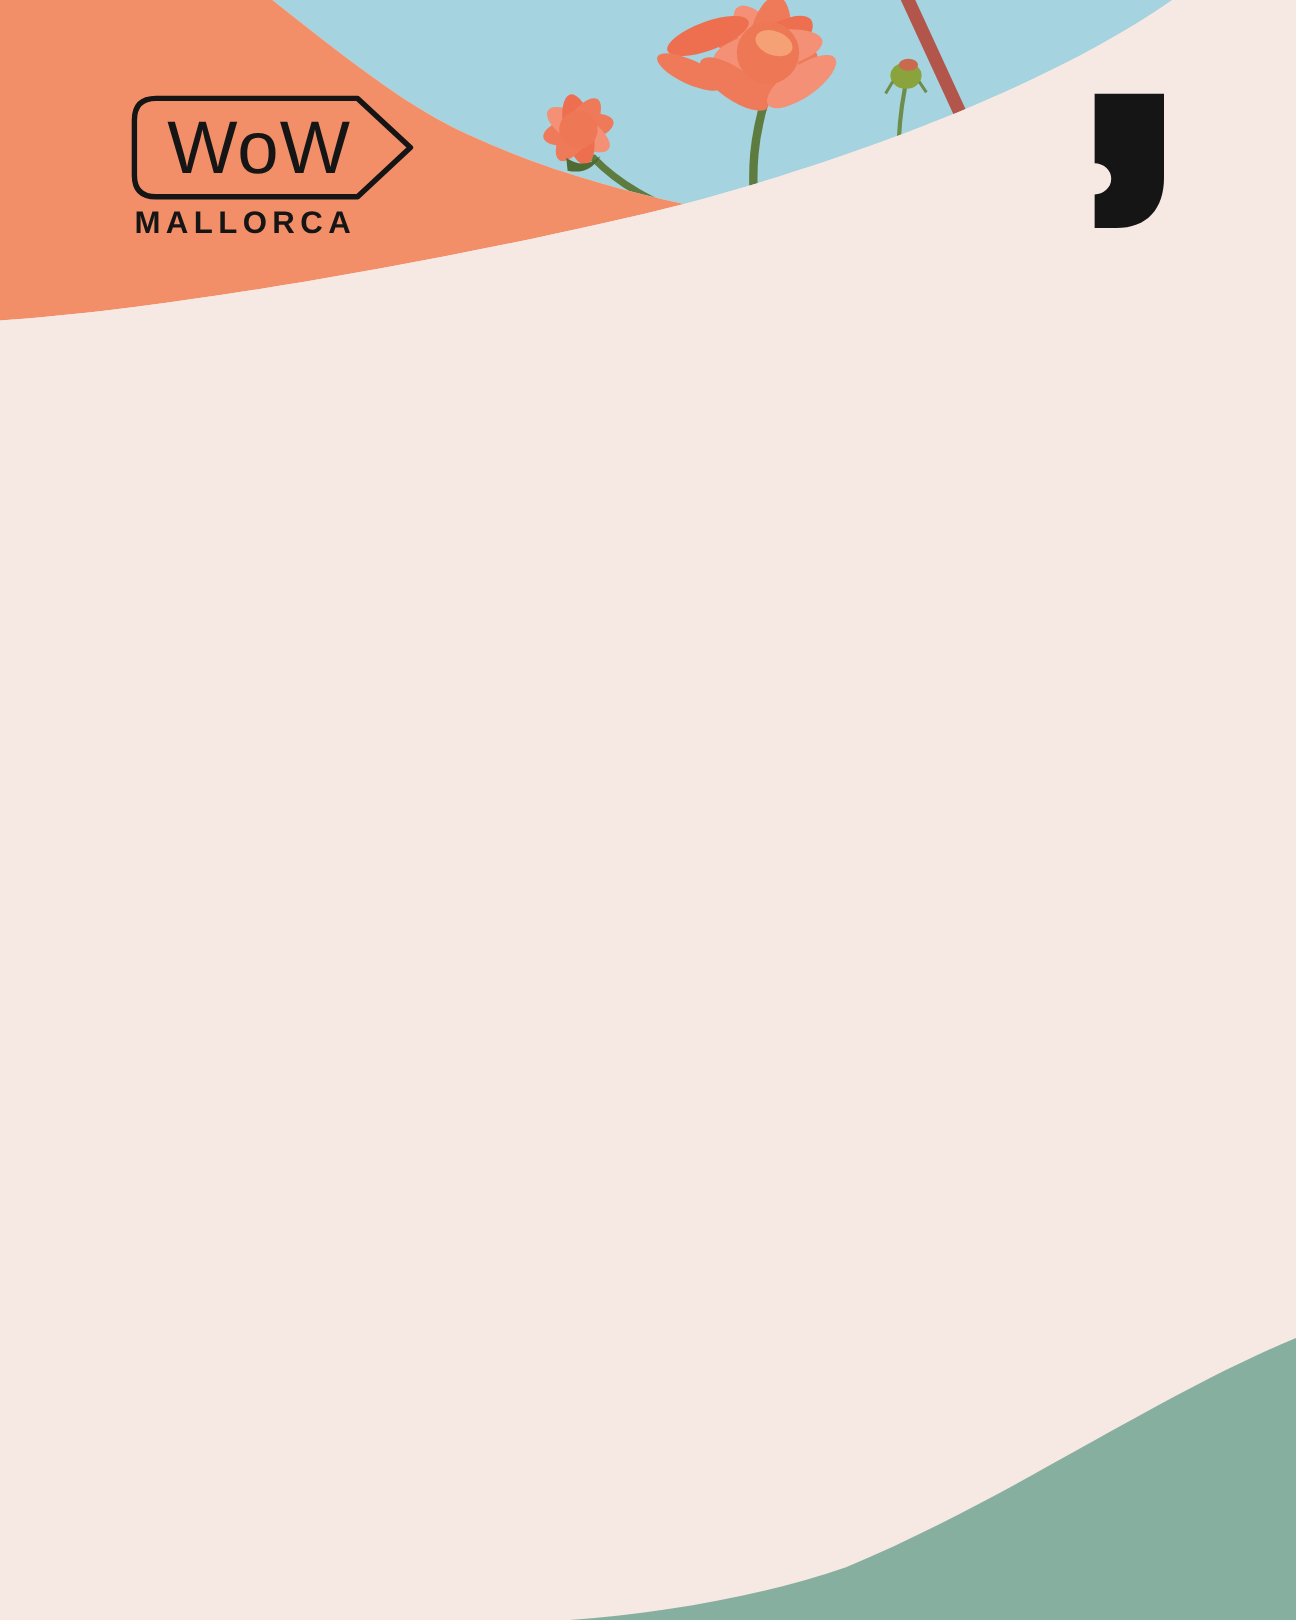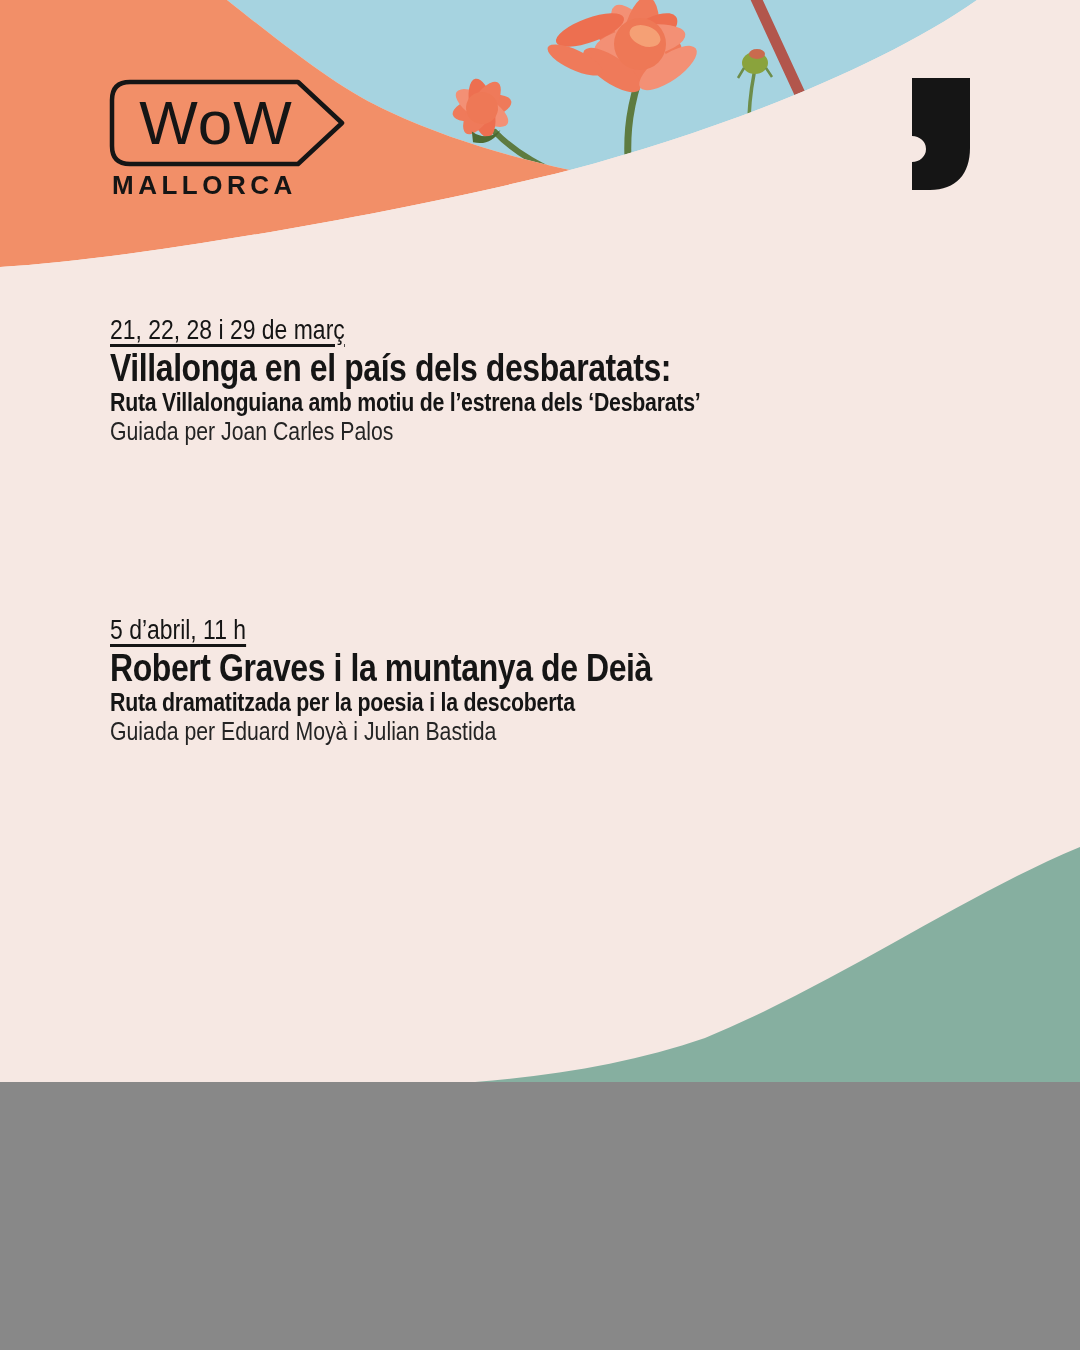--- a/index.html
+++ b/index.html
@@ -11,21 +11,21 @@
     --ink-black:#151515;
     --flower-coral:#EF7A5A;
     --flower-coral-light:#F39075;
     --stem-green:#5E7B40;
     --stem-red:#B2564C;
   }
   html,body{margin:0;padding:0;}
   body{background:#888;font-family:"Liberation Sans",sans-serif;}
   .page{
     position:relative;
-    width:1080px;height:1082px;
+    width:1080px;height:1350px;
     margin:0 auto;
     background:var(--blush-pink);
     overflow:hidden;
   }
   .hero{position:absolute;top:0;left:0;display:block;}
   .bottom-wave{position:absolute;left:0;bottom:0;display:block;}
   .logo{position:absolute;left:104px;top:78px;display:block;}
   .logo .sign{fill:none;stroke:var(--ink-black);stroke-width:4.5;stroke-linejoin:round;}
   .logo .wow-text{
     font-family:"Liberation Sans",sans-serif;
@@ -132,34 +132,22 @@
   <svg class="logo" width="340" height="124" viewBox="0 0 340 124">
     <path class="sign" d="M26,4 H194 L238,45 L194,86 H26 Q8,86 8,68 V22 Q8,4 26,4 Z"></path>
     <text class="wow-text" x="112" y="66" text-anchor="middle">WoW</text>
     <text class="place-text" x="8" y="116">MALLORCA</text>
   </svg>
 
   <svg class="comma" width="58" height="112" viewBox="0 0 58 112" aria-hidden="true">
     <path d="M0,0 H58 V70 C58,96 44,112 18,112 H0 V84 A14,13 0 0 0 0,58 Z"></path>
   </svg>
 
-  <section class="event" style="top:315px">
-    <div class="date">21, 22, 28 i 29 de març</div>
-    <h2 class="title">Villalonga en el país dels desbaratats:</h2>
-    <h3 class="subtitle">Ruta Villalonguiana amb motiu de l’estrena dels ‘Desbarats’</h3>
-    <div class="guide">Guiada per Joan Carles Palos</div>
-  </section>
 
 
-  <section class="event" style="top:615px">
-    <div class="date">5 d’abril, 11 h</div>
-    <h2 class="title">Robert Graves i la muntanya de Deià</h2>
-    <h3 class="subtitle">Ruta dramatitzada per la poesia i la descoberta</h3>
-    <div class="guide">Guiada per Eduard Moyà i Julian Bastida</div>
-  </section>
 
 
 
 
   <svg class="bottom-wave" width="1080" height="240" viewBox="0 0 1080 240" aria-hidden="true">
     <path class="svg-green" d="M1080,5 C960,55 840,140 705,196 C635,220 555,234 475,240 L1080,240 Z"></path>
   </svg>
 
 </div>
 

